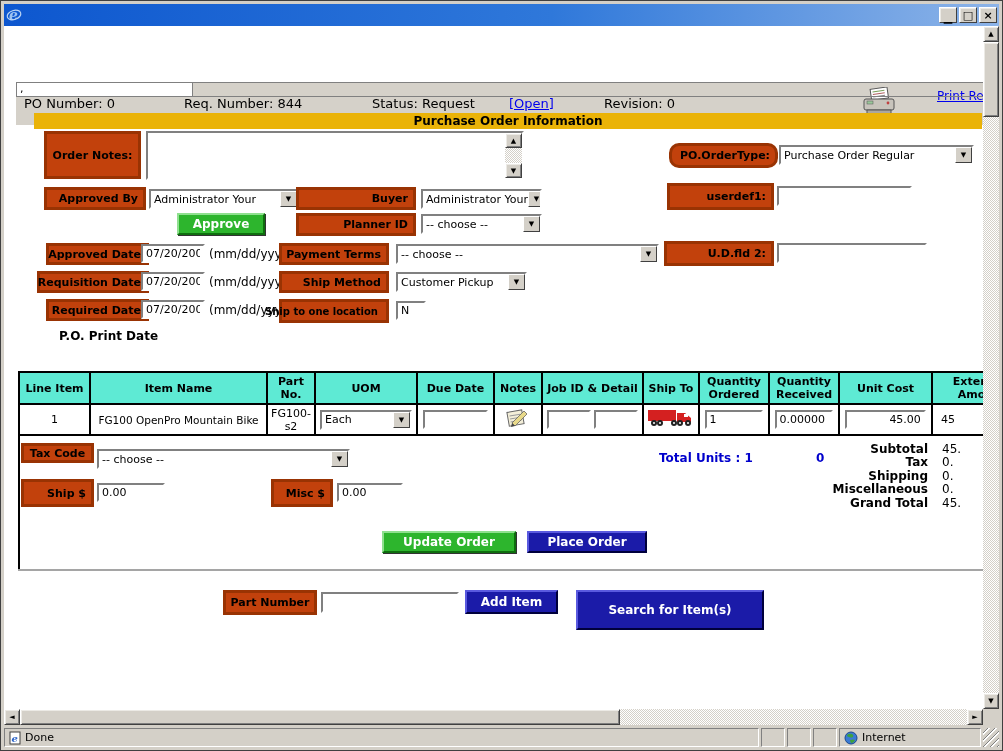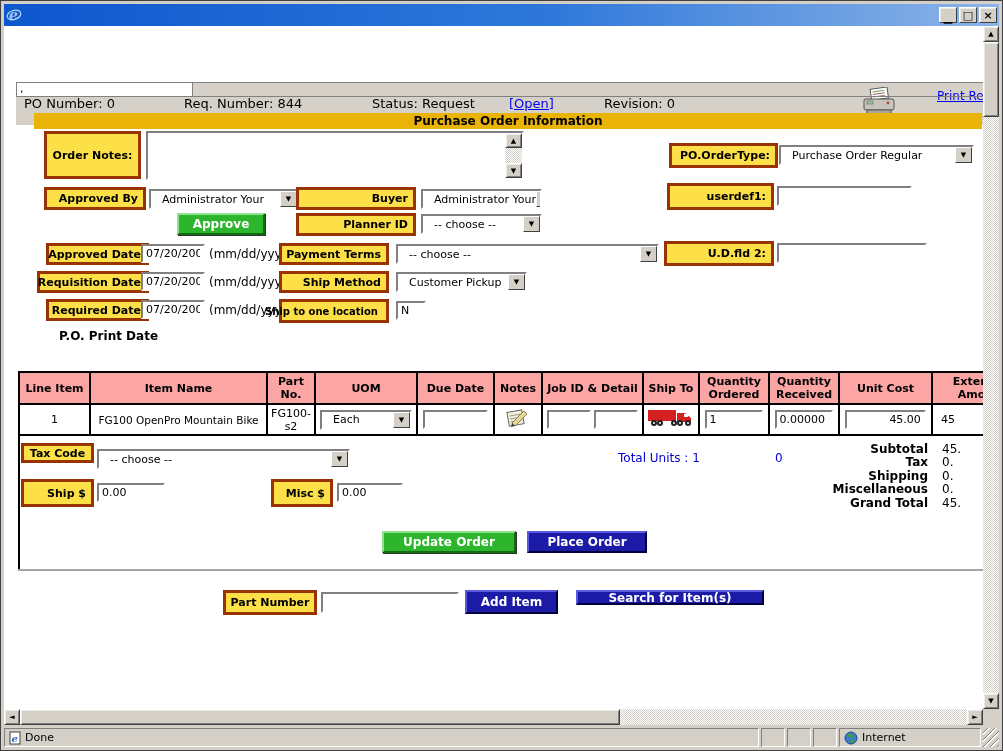--- a/index.html
+++ b/index.html
@@ -65,27 +65,27 @@
              line-height: 12px; padding-left: 3px; }
   .d-rest { flex: 1; border-top: 1px solid #808080; border-bottom: 1px solid #808080; }
   .d-row2 { position: relative; height: 16px; font-size: 12px; }
   .d-row2 > span { position: absolute; top: 1px; white-space: nowrap; }
   .bold { font-weight: bold; }
 
   
   .po-section { position: absolute; left: 30px; top: 87px; width: 948px; height: 240px; font-size: 12px; }
   .section-title { position: absolute; left: 0; top: 0; width: 948px; height: 16px; background: #eab308;
                    font-weight: bold; font-size: 12px; text-align: center; line-height: 16px; }
-  .flabel { position: absolute; background: #fde047; border: 3px solid #993303; font-weight: bold;
+  .flabel { position: absolute; background: #c2410c; border: 3px solid #993303; font-weight: bold;
             font-size: 11px; color: #000; display: flex; align-items: center; justify-content: flex-end;
             padding: 0 5px; white-space: nowrap; }
   .flabel.center { justify-content: center; }
   .flabel.tight { font-size: 10px; padding: 0 8px; }
   .combo { position: absolute; height: 20px; border: 2px solid; border-color: #808080 #fff #fff #808080;
-           background: #fff; display: flex; align-items: center; font-size: 11px; padding-left: 11px;
+           background: #fff; display: flex; align-items: center; font-size: 11px; padding-left: 3px;
            white-space: nowrap; overflow: hidden; }
   .combo .arrow { margin-left: auto; flex: 0 0 17px; align-self: stretch; background: #D4D0C8;
                   border: 1px solid; border-color: #fff #404040 #404040 #fff; font-size: 7px;
                   display: flex; align-items: center; justify-content: center; color: #000; }
   .tin { position: absolute; border: 2px solid; border-color: #808080 #fff #fff #808080; background: #fff;
          font-size: 11px; padding: 1px 3px; font-family: inherit; height: 20px; outline: none; }
   .hint { position: absolute; font-size: 12px; white-space: nowrap; }
   .textarea-box { position: absolute; left: 112px; top: 18px; width: 378px; height: 49px; border: 2px solid;
                   border-color: #808080 #fff #fff #808080; background: #fff; display: flex; }
   .ta-body { flex: 1; border: 0; resize: none; outline: none; font-family: inherit; font-size: 11px; }
@@ -98,33 +98,33 @@
                justify-content: center; cursor: pointer; box-shadow: 1px 1px 0 #333; }
   .btn-navy { background: #1B1BA8; color: #fff; font-weight: bold; font-size: 12px; border: 2px solid;
               border-color: #5A5ADF #00003C #00003C #5A5ADF; display: flex; align-items: center;
               justify-content: center; cursor: pointer; }
 
   
   .items-section { position: absolute; left: 14px; top: 345px; width: 965px; height: 200px;
                    overflow: hidden; border-bottom: 2px solid #A5A5A5; }
   .left-line { position: absolute; left: 0; top: 0; bottom: 0; width: 2px; background: #000; }
   table.items { border-collapse: collapse; table-layout: fixed; width: 1013px; }
-  table.items th { border: 2px solid #000; background: #fca5a5; font-size: 11px; font-weight: bold;
+  table.items th { border: 2px solid #000; background: #5eead4; font-size: 11px; font-weight: bold;
                    height: 32px; text-align: center; padding: 1px 2px; }
   table.items td { border: 2px solid #000; font-size: 11px; height: 30px; padding: 1px 3px;
                    background: #fff; text-align: center; }
   td.nowrap { white-space: nowrap; overflow: hidden; }
   .cell-in { border: 2px solid; border-color: #808080 #fff #fff #808080; background: #fff; font-size: 11px;
              padding: 1px 3px; font-family: inherit; height: 19px; outline: none; width: 95%; }
   .cell-in.right { text-align: right; }
   .totals-block { position: absolute; left: 706px; top: 72px; width: 300px; }
   .t-row { display: flex; line-height: 13.4px; font-size: 12px; }
   .t-row .t-label { width: 204px; text-align: right; font-weight: bold; }
   .t-row .t-value { margin-left: 14px; white-space: nowrap; }
-  .blue-bold { color: #0000CC; font-weight: normal; font-size: 12px; }
+  .blue-bold { color: #0000CC; font-weight: bold; font-size: 12px; margin-left: 41px; }
 
   
   .part-row { position: absolute; left: 0; top: 562px; width: 979px; height: 30px; }
 </style>
 </head>
 <body>
 
 <div class="win">
 
   <div class="titlebar">
@@ -202,21 +202,21 @@
             <span class="sb-btn">
                 <span>▲</span>
               </span>
             <span class="ta-mid stipple-bg"></span>
             <span class="sb-btn">
                 <span>▼</span>
               </span>
           </span>
         </div>
 
-        <div class="flabel" style="left:635px; top:30px; width:109px; height:25px;">PO.OrderType:</div>
+        <div class="flabel" style="left:635px; top:30px; width:109px; height:25px;border-radius:10px;">PO.OrderType:</div>
         <div class="combo" style="left:745px; top:32px; width:195px;">
           <span>Purchase Order Regular</span>
           <span class="arrow">
               <span>▼</span>
             </span>
         </div>
 
         <div class="flabel" style="left:10px; top:74px; width:102px; height:23px;">Approved By</div>
         <div class="combo" style="left:115px; top:76px; width:150px;">
           <span>Administrator Your</span>
@@ -420,21 +420,21 @@
         <input class="tin" style="left: 319px; top: 112px; width: 66px; height: 19px;" value="0.00">
 
         <div class="btn-green" style="position:absolute; left:364px; top:160px; width:134px; height:22px;">Update Order</div>
         <div class="btn-navy" style="position:absolute; left:509px; top:160px; width:120px; height:22px;">Place Order</div>
       </div>
 
       <div class="part-row">
         <div class="flabel" style="left:219px; top:2px; width:94px; height:25px; justify-content:center;">Part Number</div>
         <input class="tin" style="left: 317px; top: 4px; width: 138px; height: 21px;" value="">
         <div class="btn-navy" style="position:absolute; left:461px; top:2px; width:93px; height:24px;">Add Item</div>
-        <div class="btn-navy" style="position:absolute; left:572px; top:2px; width:188px; height:15px;">Search for Item(s)</div>
+        <div class="btn-navy" style="position:absolute; left:572px; top:2px; width:188px; height:40px;">Search for Item(s)</div>
       </div>
 
     </div>
 
     <div class="vscroll stipple-bg">
       <span class="sb-btn">
           <span>▲</span>
         </span>
       <span class="vthumb"></span>
       <span class="vtrack"></span>

